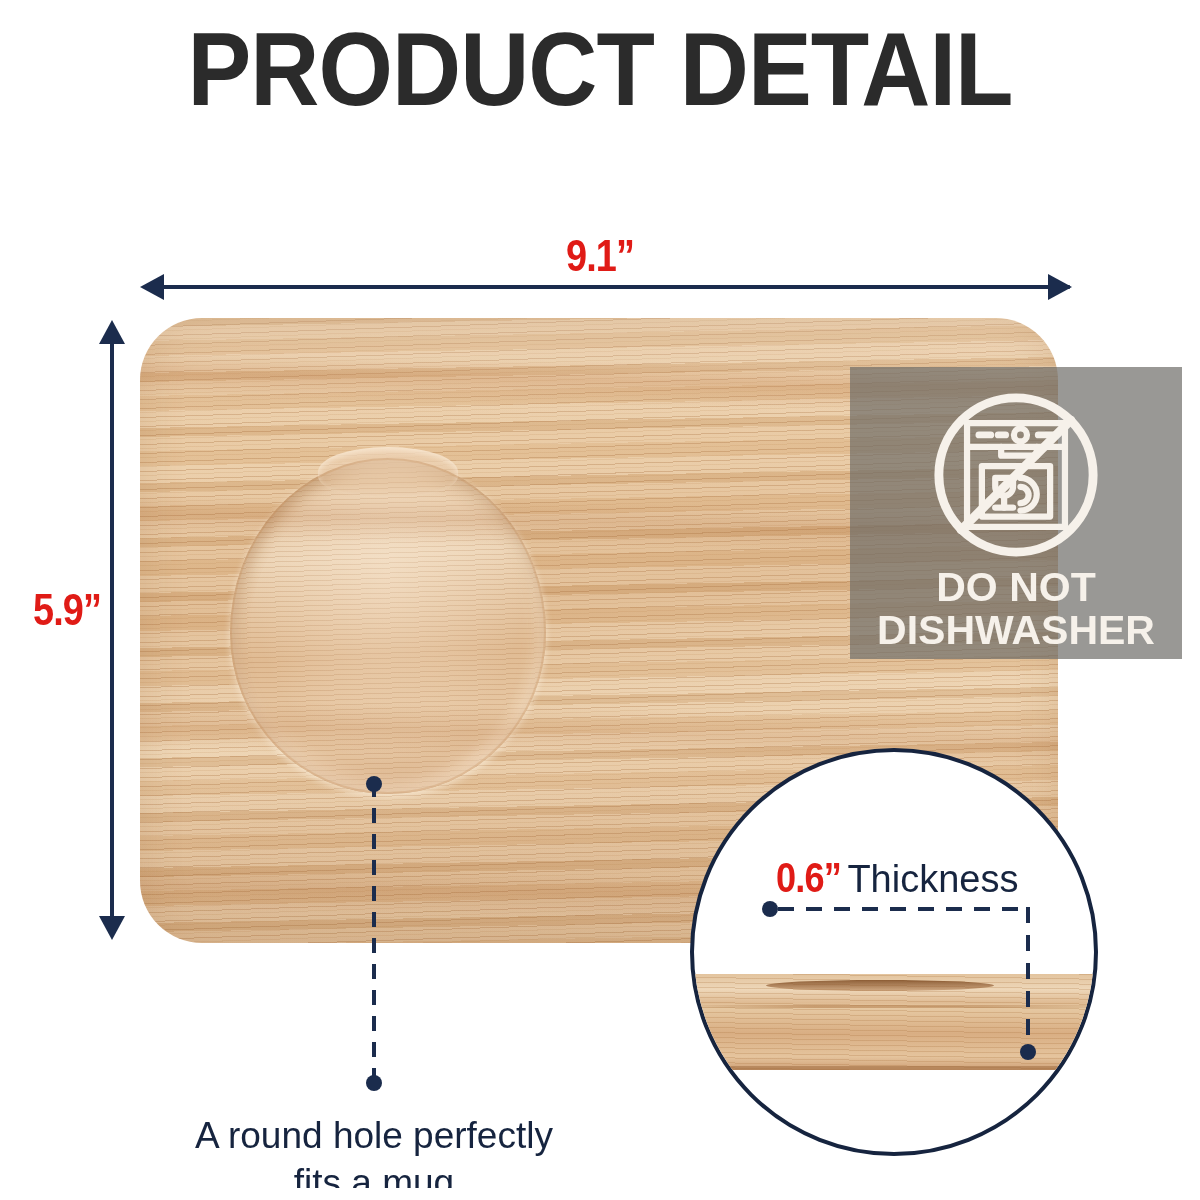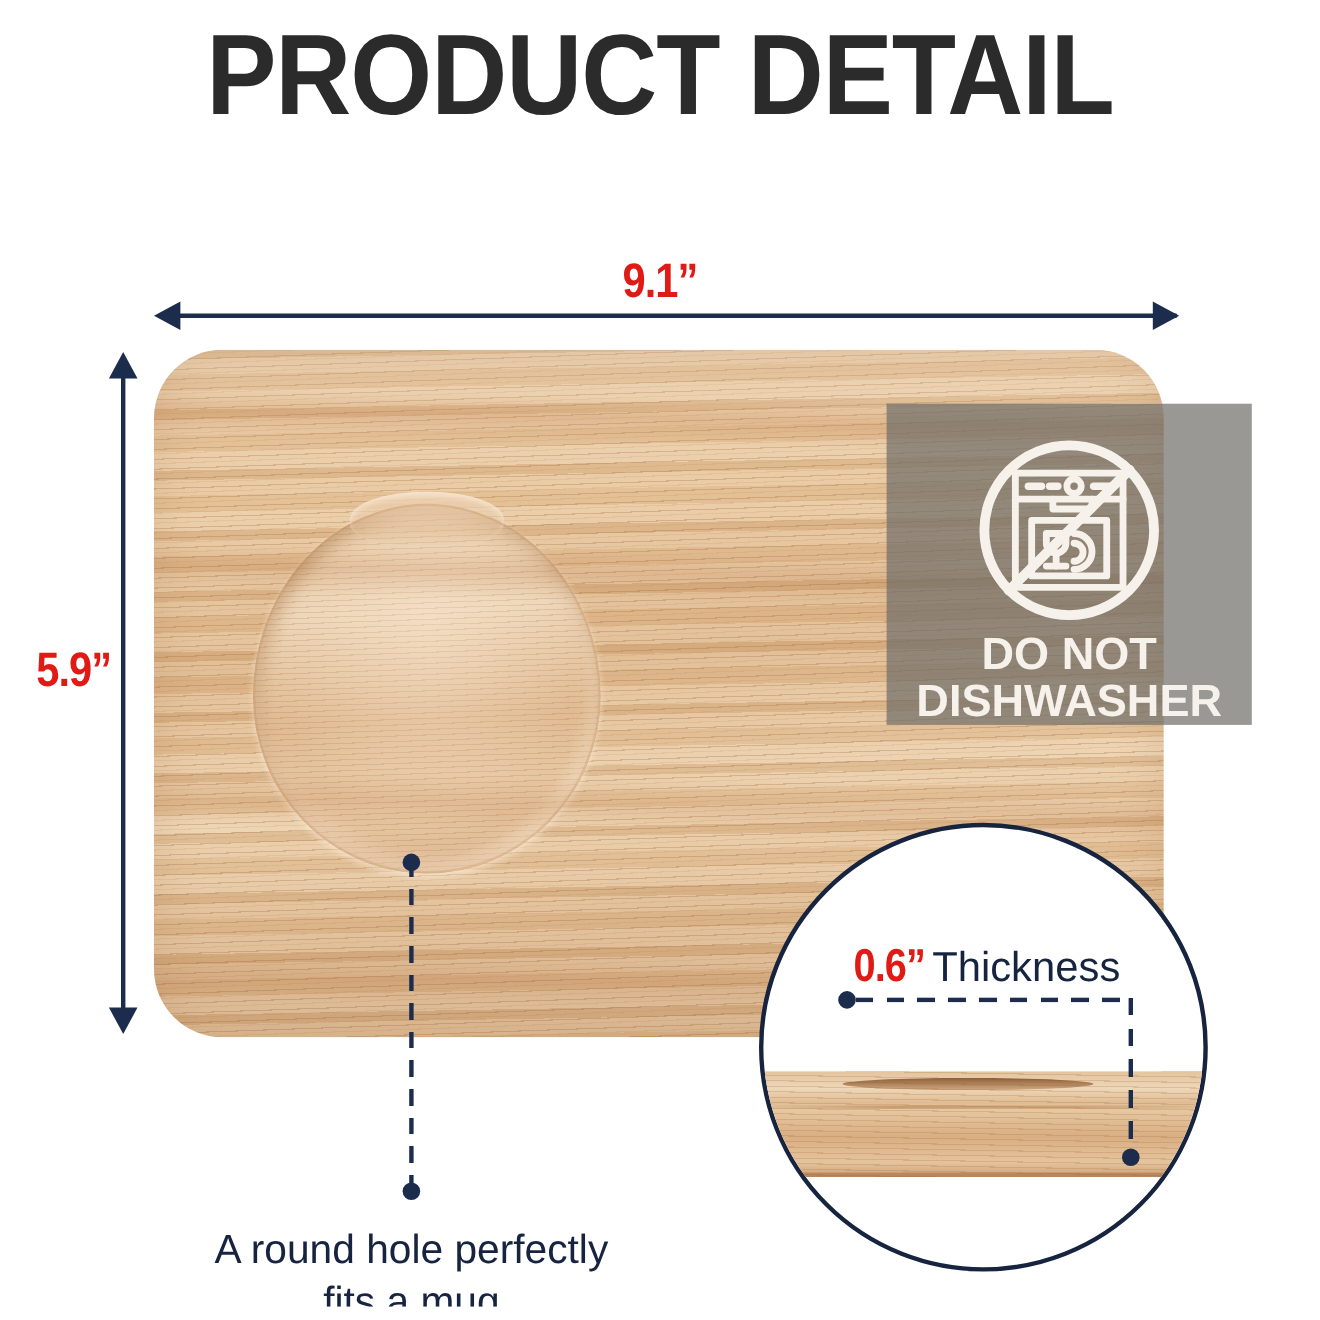--- a/index.html
+++ b/index.html
@@ -198,29 +198,29 @@
     left: 22px;
     top: 586px;
     width: 90px;
     text-align: center;
     transform-origin: 50% 50%;
   }
 
   
   #dishwasher-panel {
     position: absolute;
-    left: 806px;
+    left: 850px;
     top: 367px;
     width: 332px;
     height: 292px;
     background: rgba(110,108,104, 0.70);
     display: flex;
     flex-direction: column;
     align-items: center;
-    justify-content: flex-end;
+    justify-content: center;
   }
   #no-dishwasher-icon {
     margin-top: 12px;
     width: 178px;
     height: 178px;
   }
   #dishwasher-caption {
     margin-top: 2px;
     color: #f6f1ea;
     font-family: "Liberation Sans", sans-serif;

